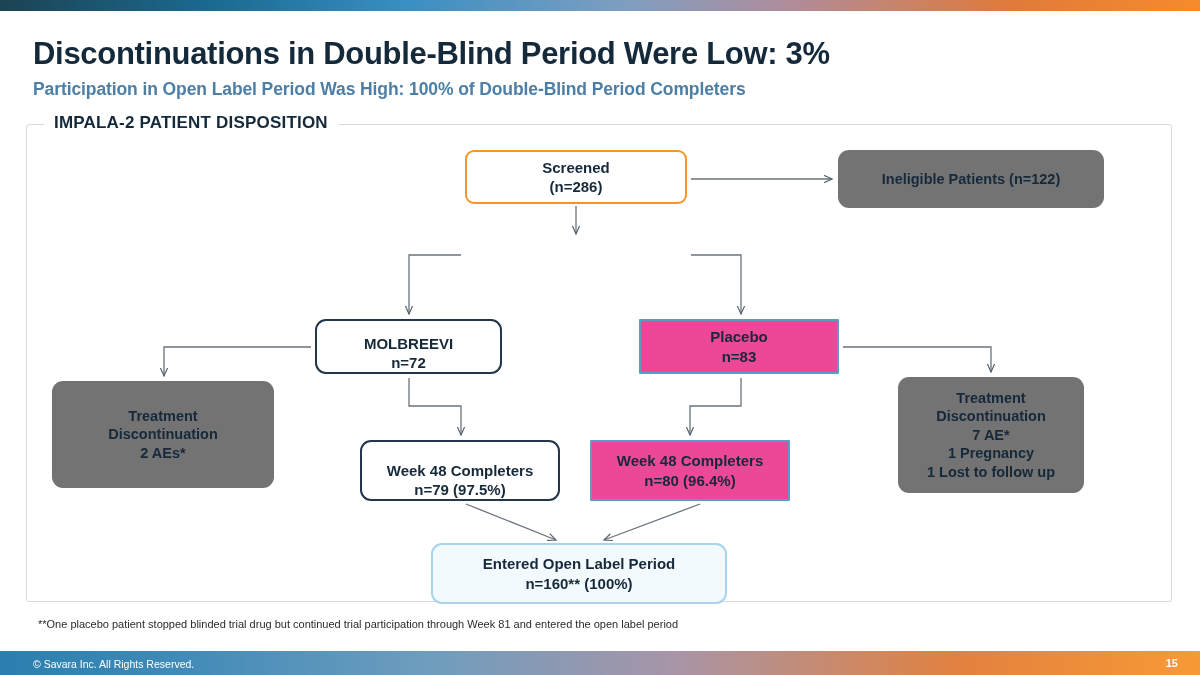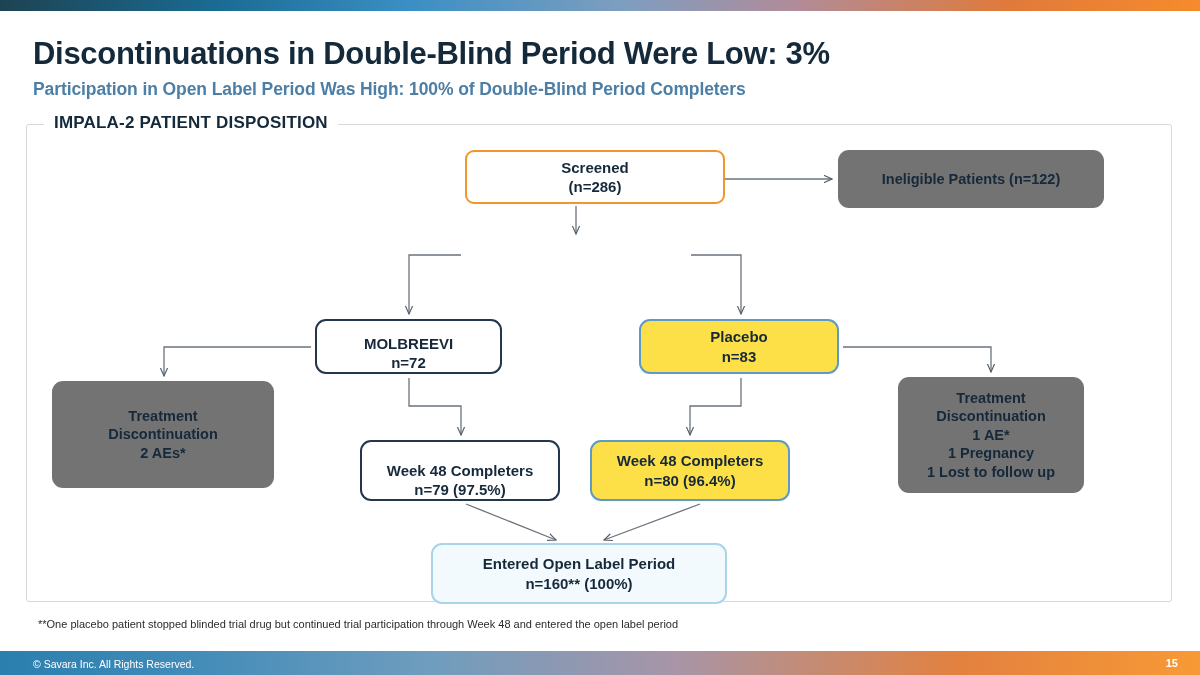--- a/index.html
+++ b/index.html
@@ -51,26 +51,26 @@
     position:absolute;box-sizing:border-box;
     display:flex;flex-direction:column;
     align-items:center;justify-content:center;
     text-align:center;color:#16293a;
     font-weight:bold;line-height:1.28;
   }
   .node .ln{display:block;white-space:nowrap;}
 
   .n-orange{border:2px solid #f0962d;border-radius:9px;background:#ffffff;font-size:15px;}
   .n-navy{border:2.5px solid #23364b;border-radius:11px;background:#ffffff;font-size:15px;justify-content:flex-end;}
-  .n-blue{border:2.5px solid #5e9ac6;border-radius:11px;background:#fde047;font-size:15px;}
+  .n-blue{border:2.5px solid #5e9ac6;border-radius:1px;background:#ec4899;font-size:15px;}
   .n-lightblue{border:2px solid #a9d4ea;border-radius:11px;background:#f3fafd;font-size:15px;}
   .n-gray{border:none;border-radius:11px;background:#737373;font-size:14.5px;}
 
   
-  #node-screened        {left:465px;top:150px;width:260px;height:54px;}
+  #node-screened        {left:465px;top:150px;width:222px;height:54px;}
   #node-ineligible      {left:838px;top:150px;width:266px;height:58px;}
   #node-randomized      {left:465px;top:238px;width:222px;height:54px;}
   #node-molbreevi       {left:315px;top:319px;width:187px;height:55px;}
   #node-placebo         {left:639px;top:319px;width:200px;height:55px;}
   #node-disc-left       {left:52px;top:381px;width:222px;height:107px;}
   #node-disc-right      {left:898px;top:377px;width:186px;height:116px;}
   #node-wk48-mol        {left:360px;top:440px;width:200px;height:61px;}
   #node-wk48-pbo        {left:590px;top:440px;width:200px;height:61px;}
   #node-openlabel       {left:431px;top:543px;width:296px;height:61px;}
 
@@ -157,41 +157,41 @@
 
   <div class="node n-gray" id="node-disc-left">
     <span class="ln">Treatment</span>
     <span class="ln">Discontinuation</span>
     <span class="ln">2 AEs*</span>
   </div>
 
   <div class="node n-gray" id="node-disc-right">
     <span class="ln">Treatment</span>
     <span class="ln">Discontinuation</span>
-    <span class="ln">1 AE*</span>
+    <span class="ln">7 AE*</span>
     <span class="ln">1 Pregnancy</span>
     <span class="ln">1 Lost to follow up</span>
   </div>
 
   <div class="node n-navy" id="node-wk48-mol">
     <span class="ln">Week 48 Completers</span>
     <span class="ln">n=79 (97.5%)</span>
   </div>
 
   <div class="node n-blue" id="node-wk48-pbo">
     <span class="ln">Week 48 Completers</span>
     <span class="ln">n=80 (96.4%)</span>
   </div>
 
   <div class="node n-lightblue" id="node-openlabel">
     <span class="ln">Entered Open Label Period</span>
     <span class="ln">n=160** (100%)</span>
   </div>
 
   <div class="footnotes">
-    <div>**One placebo patient stopped blinded trial drug but continued trial participation through Week 48 and entered the open label period</div>
+    <div>**One placebo patient stopped blinded trial drug but continued trial participation through Week 81 and entered the open label period</div>
   </div>
 
   <div class="footer"></div>
   <div class="footer-text">© Savara Inc. All Rights Reserved.</div>
   <div class="footer-page">15</div>
 
 </div>
 
 </body></html>

